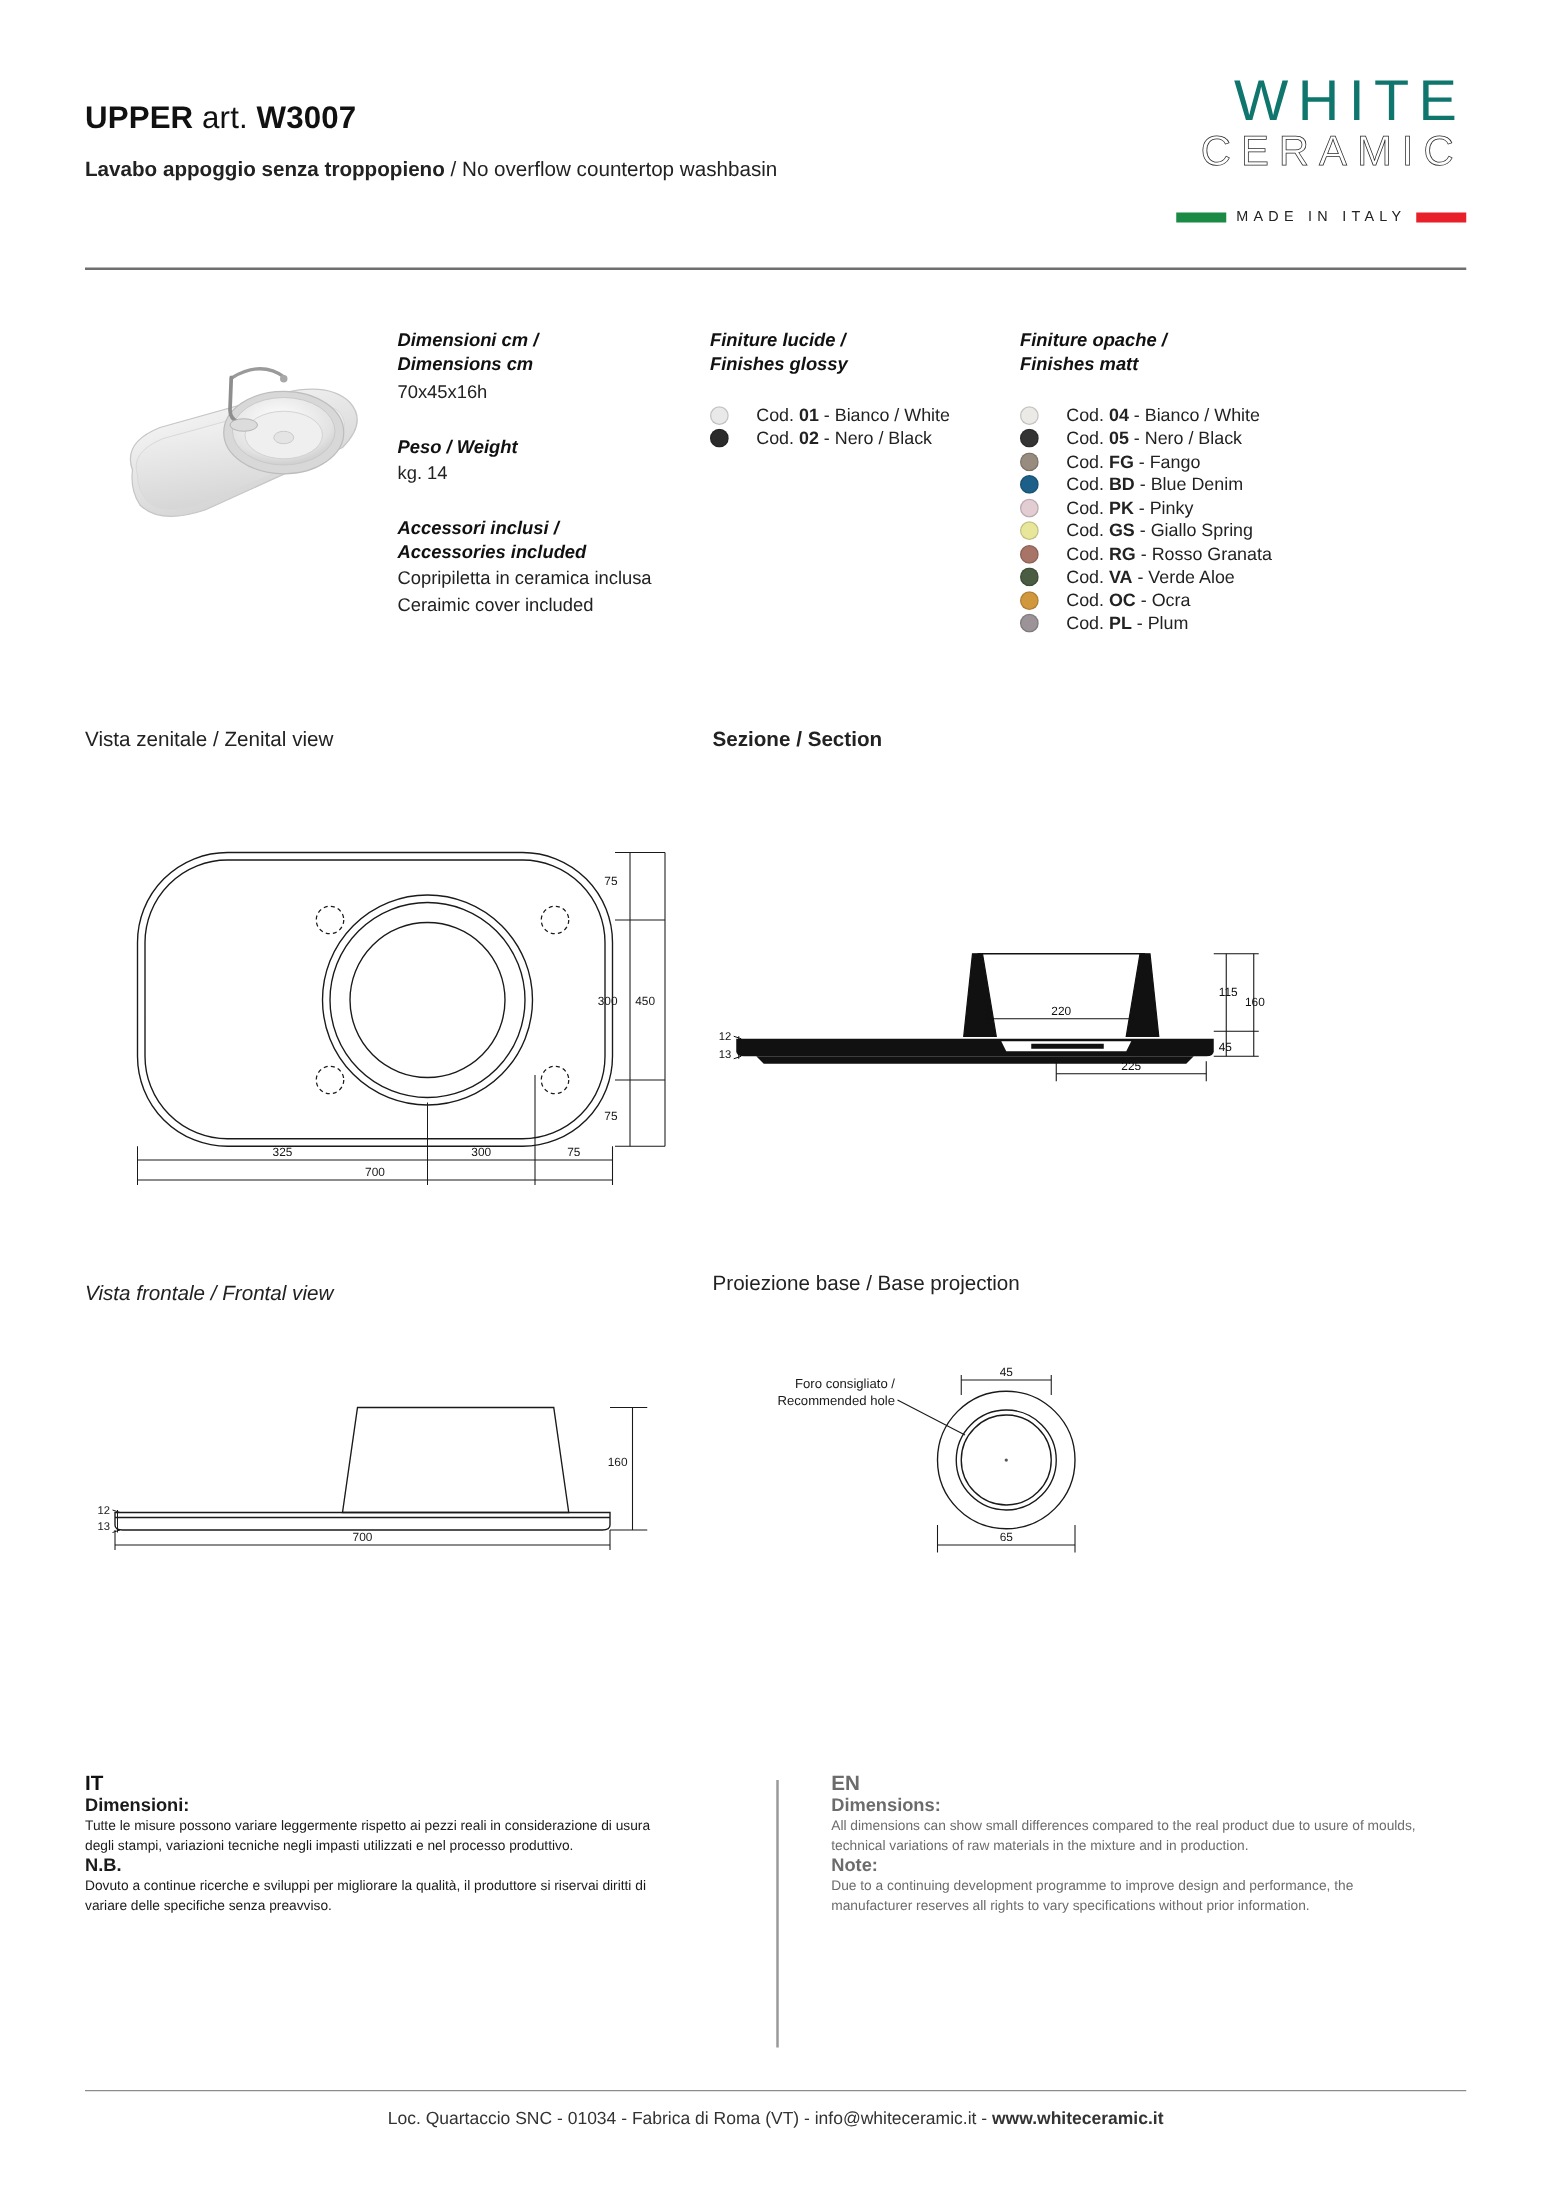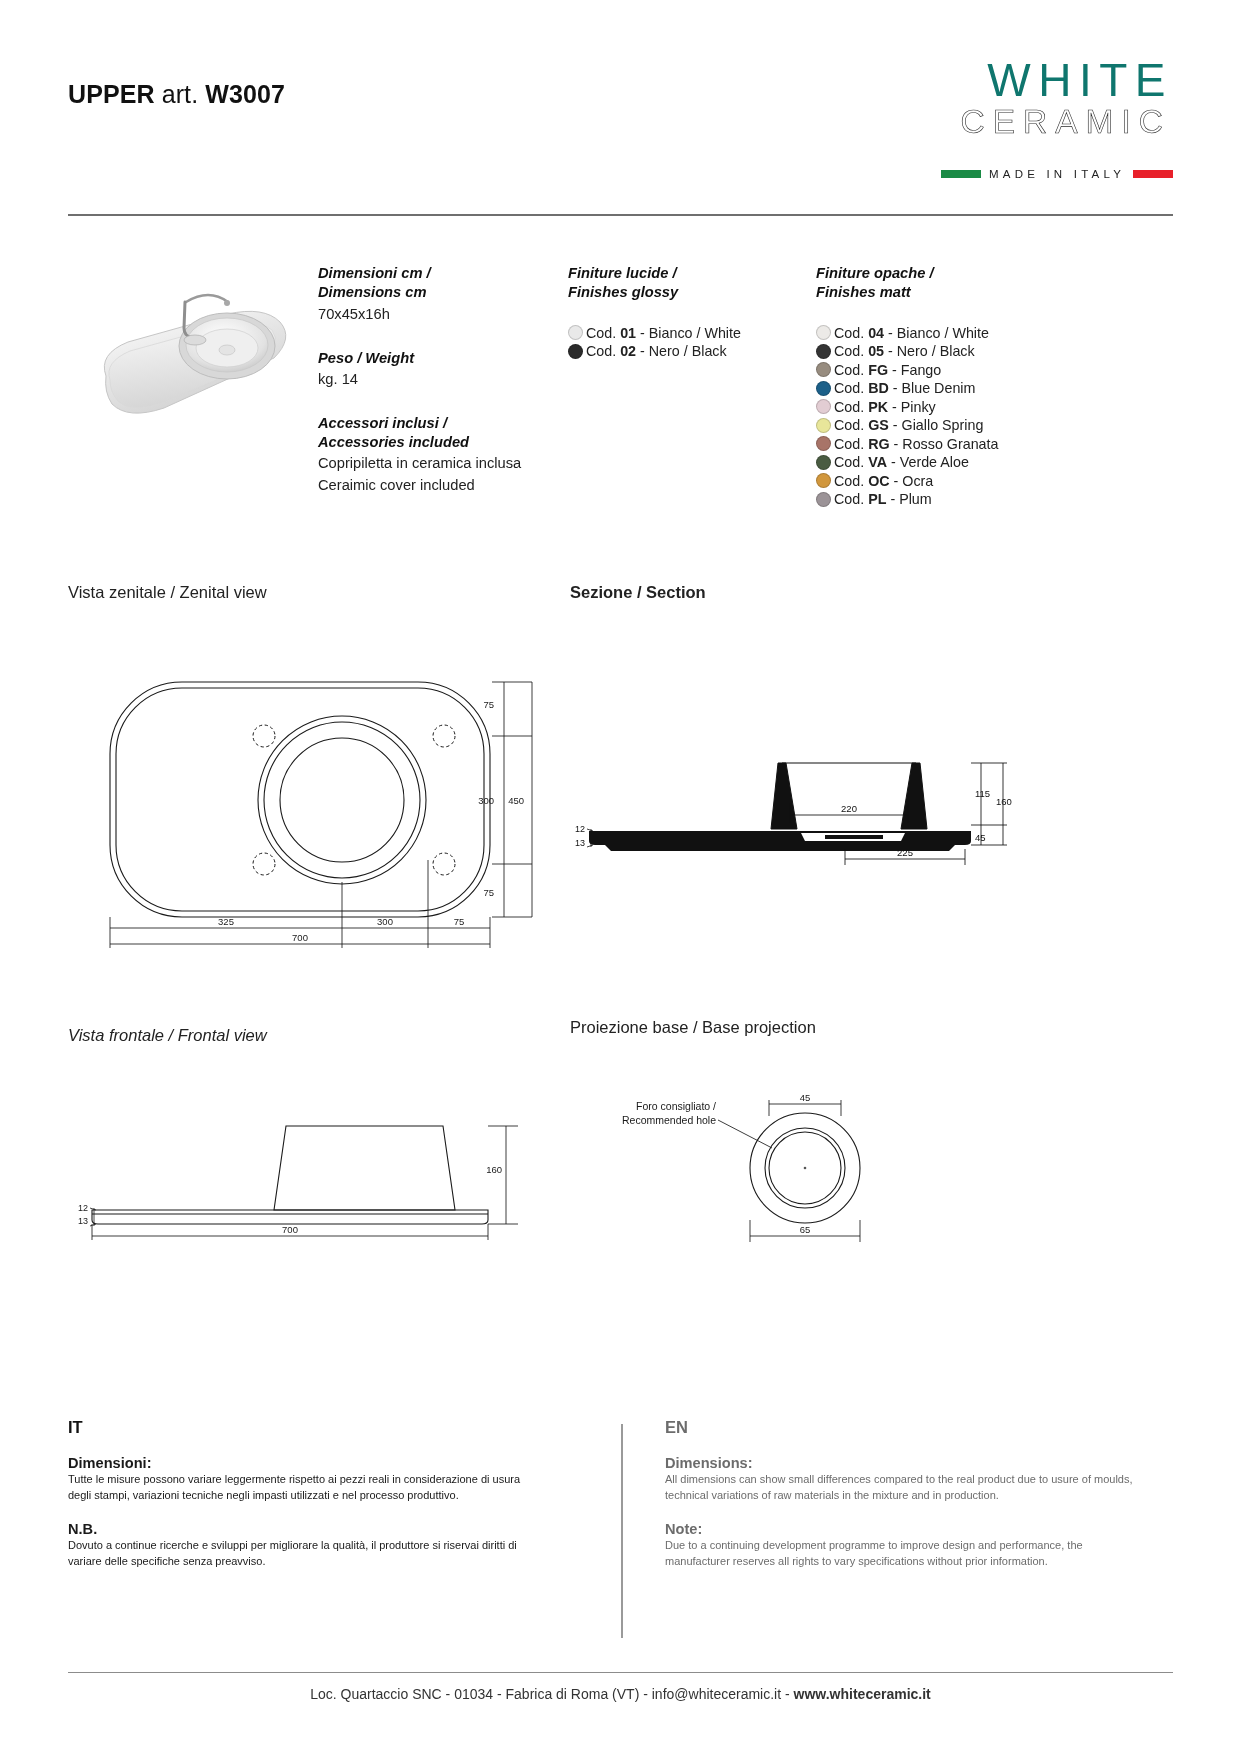--- a/index.html
+++ b/index.html
@@ -44,53 +44,56 @@
   .col { position:absolute; top:6px; }
   .col-dim { left:250px; width:250px; }
   .col-glossy { left:500px; width:245px; }
   .col-matt { left:748px; width:300px; }
 
   .ch { font-size:14.7px; font-weight:700; font-style:italic; color:#111; line-height:1.32; }
   .cv { font-size:14.7px; color:#222; line-height:1.34; margin-top:2px; }
   .gap { height:24px; }
 
   .swatch-list { margin-top:22px; }
-  .sw-row { display:flex; align-items:center; gap:3px; margin-bottom:2.5px; }
+  .sw-row { display:flex; gap:22px; margin-bottom:2.5px; }
   .dot { width:13px; height:13px; border-radius:50%; flex:0 0 auto; border:1px solid rgba(0,0,0,.17); }
   .sw-txt { font-size:14.3px; color:#222; white-space:nowrap; }
   .sw-txt b { font-weight:700; }
 
   
   .sec-title { position:absolute; font-size:16.5px; color:#222; }
   svg { display:block; }
   .draw { position:absolute; }
 
   
   .notes { position:absolute; left:68px; top:1418px; width:1105px; }
   .divider { position:absolute; left:553px; top:6px; width:2px; height:214px; background:#9a9a9a; }
   .nc { position:absolute; top:0; }
   .nc-it { left:0; width:470px; }
   .nc-en { left:597px; width:470px; color:#6c6c6c; }
   .nlang { font-size:16.5px; font-weight:700; color:#111; }
   .nc-en .nlang { color:#6c6c6c; }
-  .nh { font-size:14.6px; font-weight:700; margin-top:18px; }
+  .nh { font-size:14.6px; font-weight:700; }
   .np { font-size:11px; line-height:1.42; margin-top:1px; }
 
   .footrule { position:absolute; left:68px; top:1672px; width:1105px; height:1.4px; background:#8c8c8c; }
   .footer { position:absolute; left:0; top:1686px; width:1241px; text-align:center; font-size:14px; color:#333; }
   .footer b { font-weight:700; }
 </style>
 </head>
 <body>
 
 <div class="page">
 
   <div class="header">
     <div class="title">
       <b>UPPER</b><span> art. </span><b>W3007</b>
+    </div>
+    <div class="subtitle">
+      <b>Lavabo appoggio senza troppopieno</b><span> / No overflow countertop washbasin</span>
     </div>
 
     <div class="logo">
       <div class="logo-white">WHITE</div>
       <div class="logo-ceramic">CERAMIC</div>
       <div class="logo-made">
         <span class="flag-g"></span>
         <span class="made-txt">MADE IN ITALY</span>
         <span class="flag-r"></span>
       </div>

